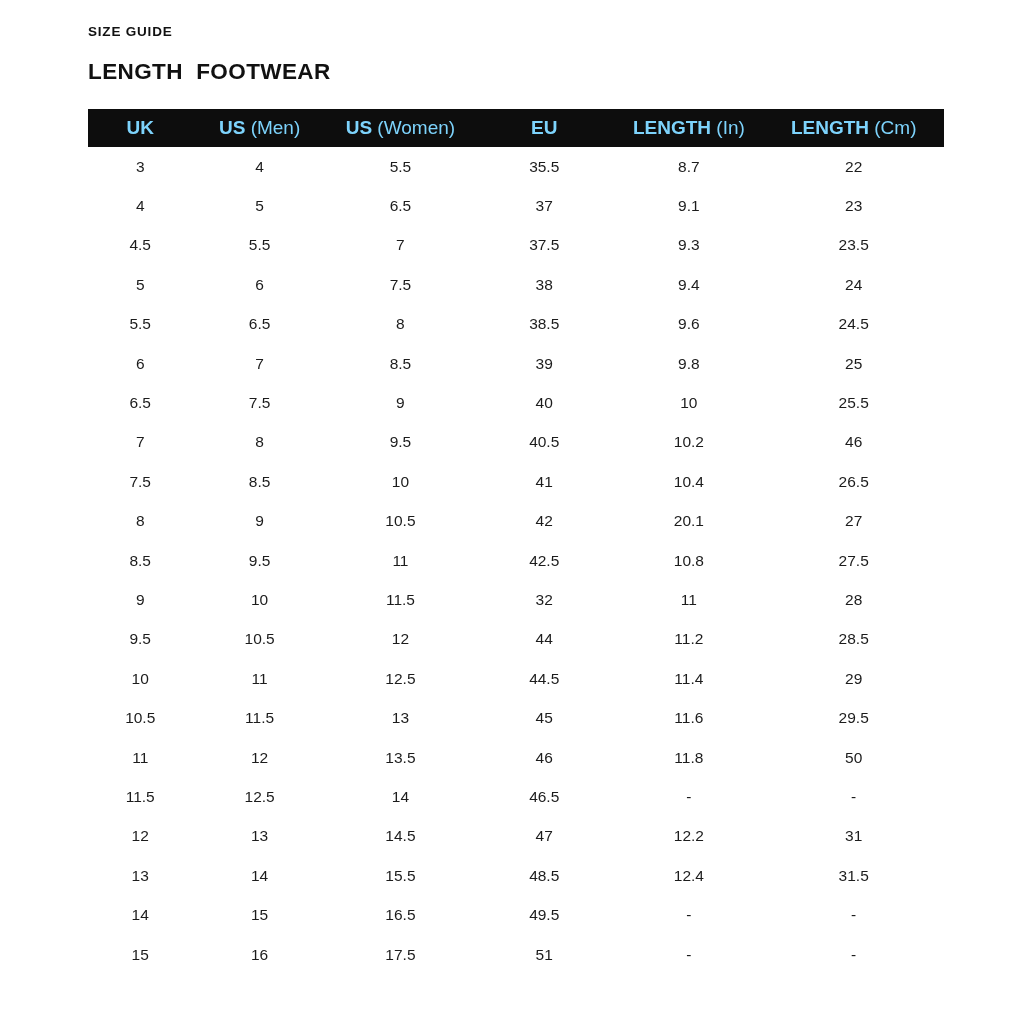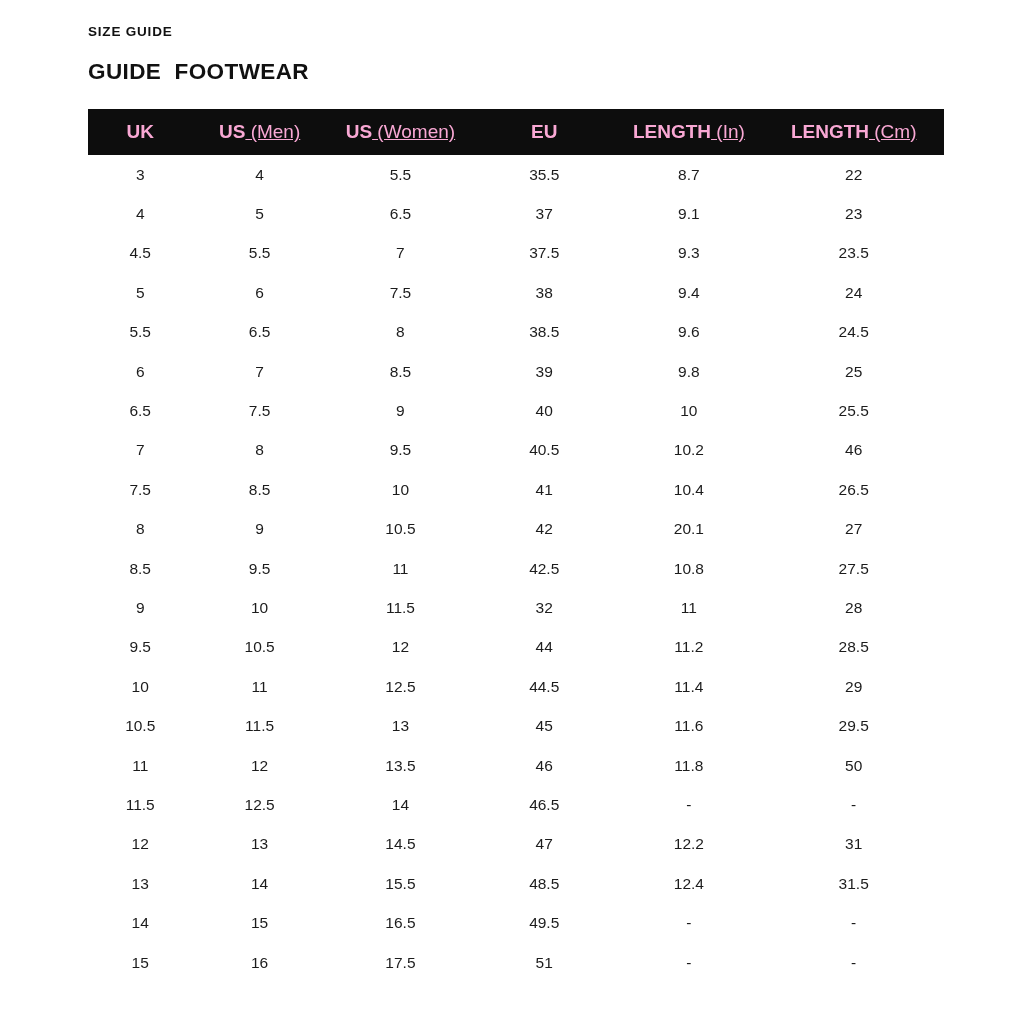--- a/index.html
+++ b/index.html
@@ -34,49 +34,49 @@
     white-space: pre; 
   }
   table.size-table {
     margin-top: 24px;
     width: 856px;
     border-collapse: collapse;
     table-layout: fixed;
   }
   table.size-table thead tr {
     background: #0d0d0d;
-    color: #f9a8d4;
-    height: 46px;
+    color: #7dd3fc;
+    height: 38px;
   }
   table.size-table th {
     font-size: 19px;
     font-weight: 400;
     text-align: center;
     vertical-align: middle;
     white-space: nowrap;
     padding: 0 2px;
   }
   table.size-table th .th-bold { font-weight: 700; }
-  table.size-table th .th-normal { font-weight: 400; text-decoration: underline; }
+  table.size-table th .th-normal { font-weight: 400; }
   table.size-table tbody tr { height: 39.4px; }
   table.size-table td {
     font-size: 15.5px;
     font-weight: 400;
     color: #1c1c1c;
     text-align: center;
     vertical-align: middle;
   }
 </style>
 </head>
 <body>
 
 <div class="page">
   <div class="content">
     <div class="eyebrow">SIZE GUIDE</div>
-    <div class="page-title">GUIDE  FOOTWEAR</div>
+    <div class="page-title">LENGTH  FOOTWEAR</div>
     <table class="size-table">
       <colgroup>
         <col style="width:12.2%">
         <col style="width:15.7%">
         <col style="width:17.2%">
         <col style="width:16.4%">
         <col style="width:17.4%">
         <col style="width:21.1%">
       </colgroup>
       <thead>

